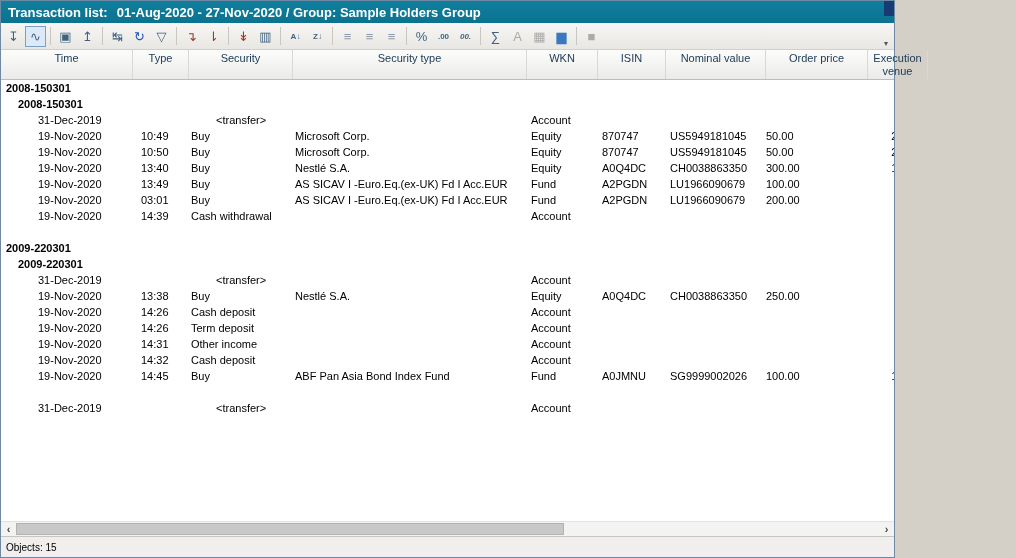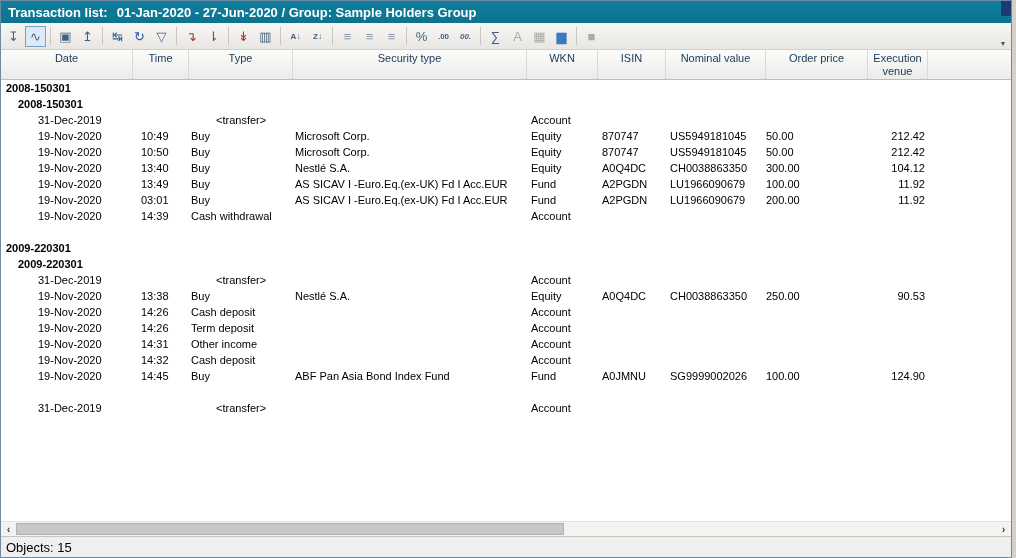--- a/index.html
+++ b/index.html
@@ -1,20 +1,20 @@
 <!DOCTYPE html>
 <html><head>
 <meta charset="utf-8">
 <style>
   * { box-sizing: border-box; margin: 0; padding: 0; }
   html, body { width: 1016px; height: 558px; overflow: hidden; }
   body { font-family: "Liberation Sans", sans-serif; background: #d4d0c8; }
 
   .window {
-    width: 1012px; height: 558px;
+    width: 895px; height: 558px;
     border: 1px solid #6d89a3;
     background: #fff;
     display: flex; flex-direction: column;
     --cols: 132px 56px 104px 234px 71px 68px 100px 102px 60px auto;
   }
 
   
   .titlebar {
     flex: 0 0 22px;
     background: linear-gradient(#12839f, #0b7390);
@@ -93,31 +93,31 @@
   .sthumb {
     position: absolute; left: 0; top: 1px; bottom: 1px; width: 548px;
     background: #c8c8c8; border: 1px solid #b2b2b2;
   }
 
   
   .statusbar {
     flex: 0 0 21px;
     background: #f0efed; border-top: 1px solid #c6c4c0;
     display: flex; align-items: center;
-    font-size: 13px; color: #000; padding-left: 5px;
+    font-size: 10px; color: #000; padding-left: 5px;
   }
 </style>
 </head>
 <body>
 
 <div class="window">
 
   <div class="titlebar" style="background: linear-gradient(rgb(15, 127, 157), rgb(11, 115, 144));">
     <span>Transaction list:</span>
-    <span class="subtitle">01-Jan-2020 - 27-Jun-2020 / Group: Sample Holders Group</span>
+    <span class="subtitle">01-Aug-2020 - 27-Nov-2020 / Group: Sample Holders Group</span>
     <div class="corner" style="background: rgb(26, 58, 116);"></div>
   </div>
 
   <div class="toolbar">
     <div class="tbuttons">
         <div class="tbtn" style="color: rgb(63, 97, 127);">↧</div>
         <div class="tbtn active" style="color: rgb(63, 97, 127);">∿</div>
         <div class="tsep"></div>
         <div class="tbtn" style="color: rgb(63, 97, 127);">▣</div>
         <div class="tbtn" style="color: rgb(63, 97, 127);">↥</div>
@@ -147,23 +147,23 @@
         <div class="tbtn disabled" style="color: rgb(169, 169, 169);">A</div>
         <div class="tbtn disabled" style="color: rgb(169, 169, 169);">▦</div>
         <div class="tbtn" style="color: rgb(58, 120, 194);">▆</div>
         <div class="tsep"></div>
         <div class="tbtn disabled" style="color: rgb(154, 154, 154);">■</div>
       </div>
     <div class="overflow">▾</div>
   </div>
 
   <div class="header">
-      <div class="hcell">Date</div>
       <div class="hcell">Time</div>
       <div class="hcell">Type</div>
+      <div class="hcell">Security</div>
       <div class="hcell">Security type</div>
       <div class="hcell">WKN</div>
       <div class="hcell">ISIN</div>
       <div class="hcell">Nominal value</div>
       <div class="hcell">Order price</div>
       <div class="hcell">Execution venue</div>
     </div>
 
   <div class="tbody">
       <div class="trow group lvl0"><span>2008-150301</span></div>

